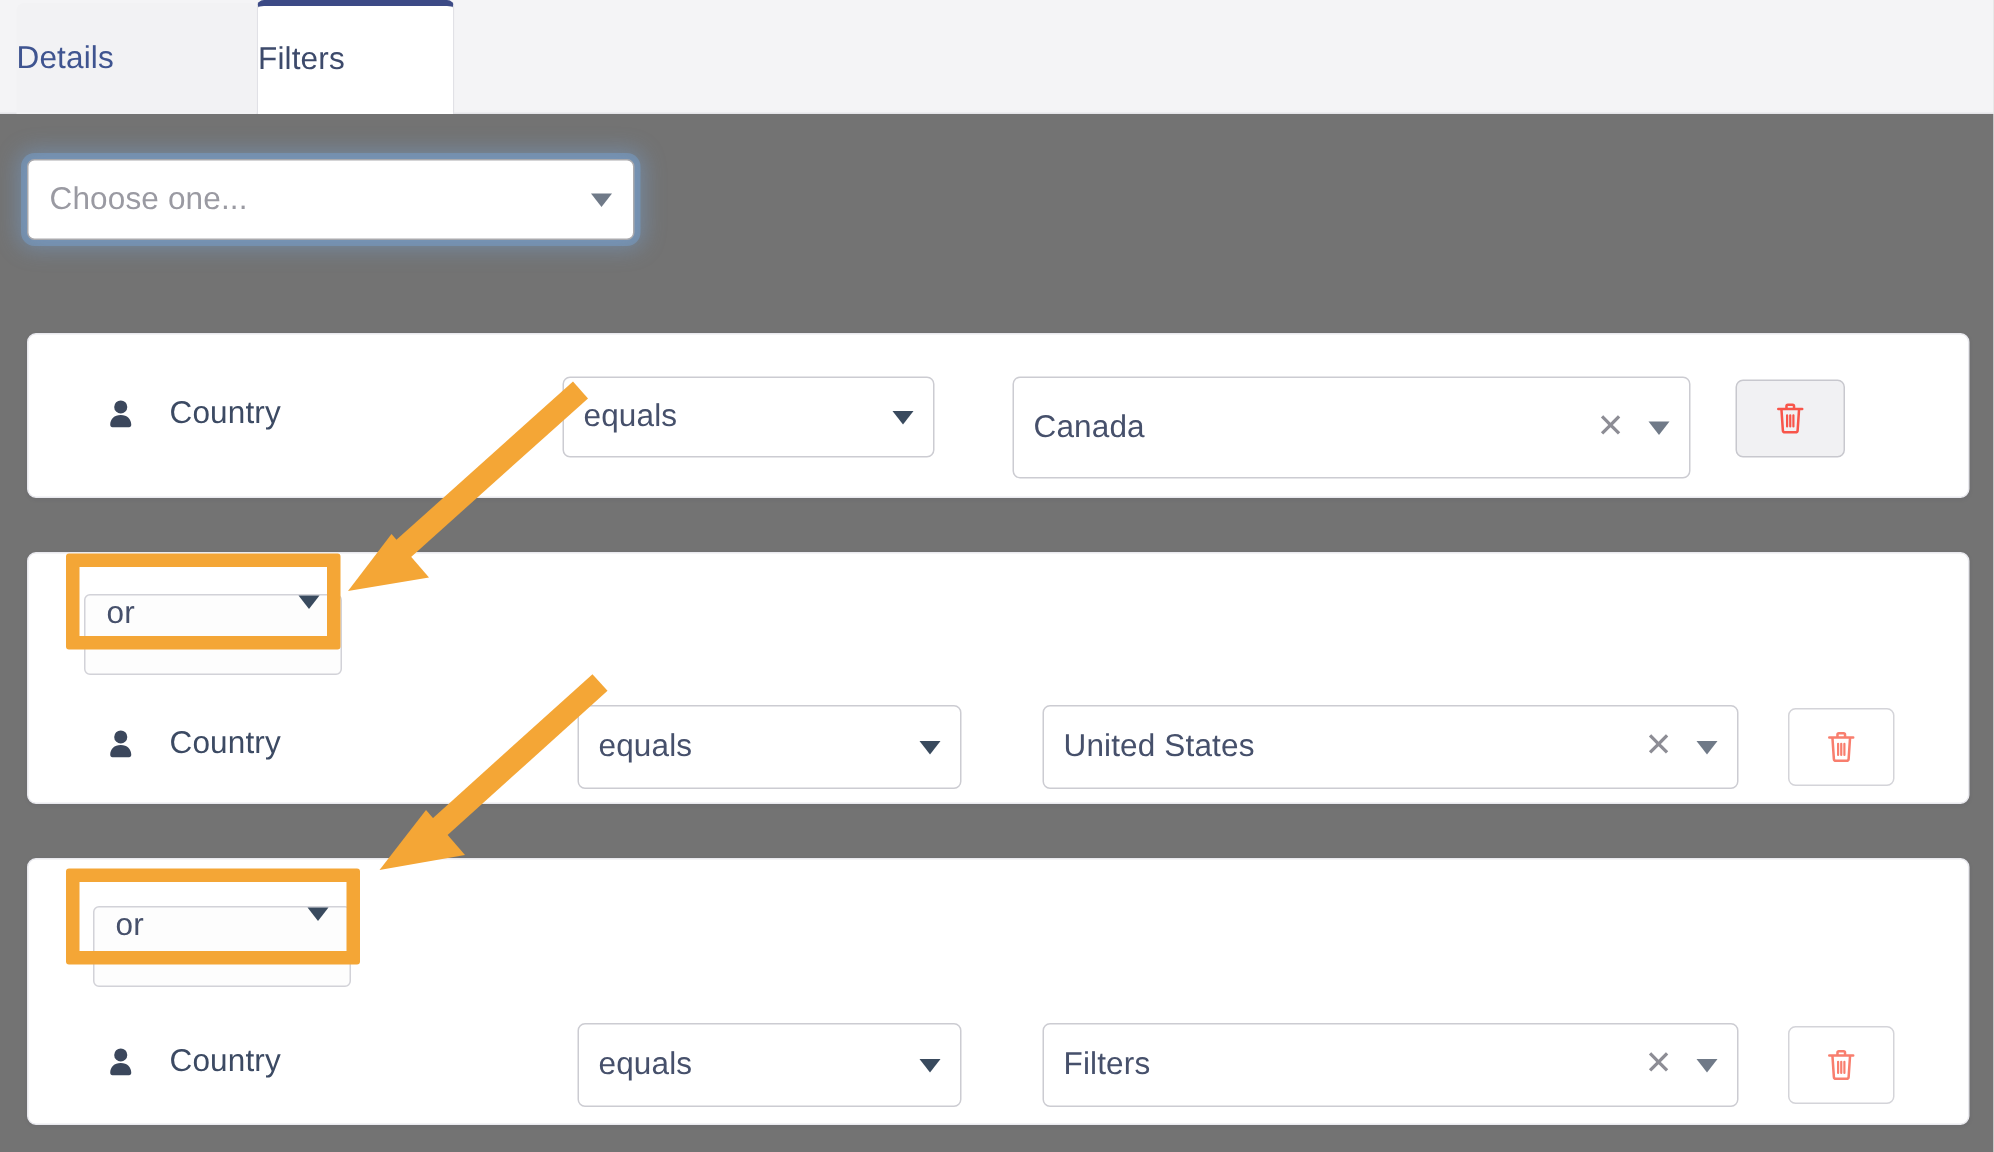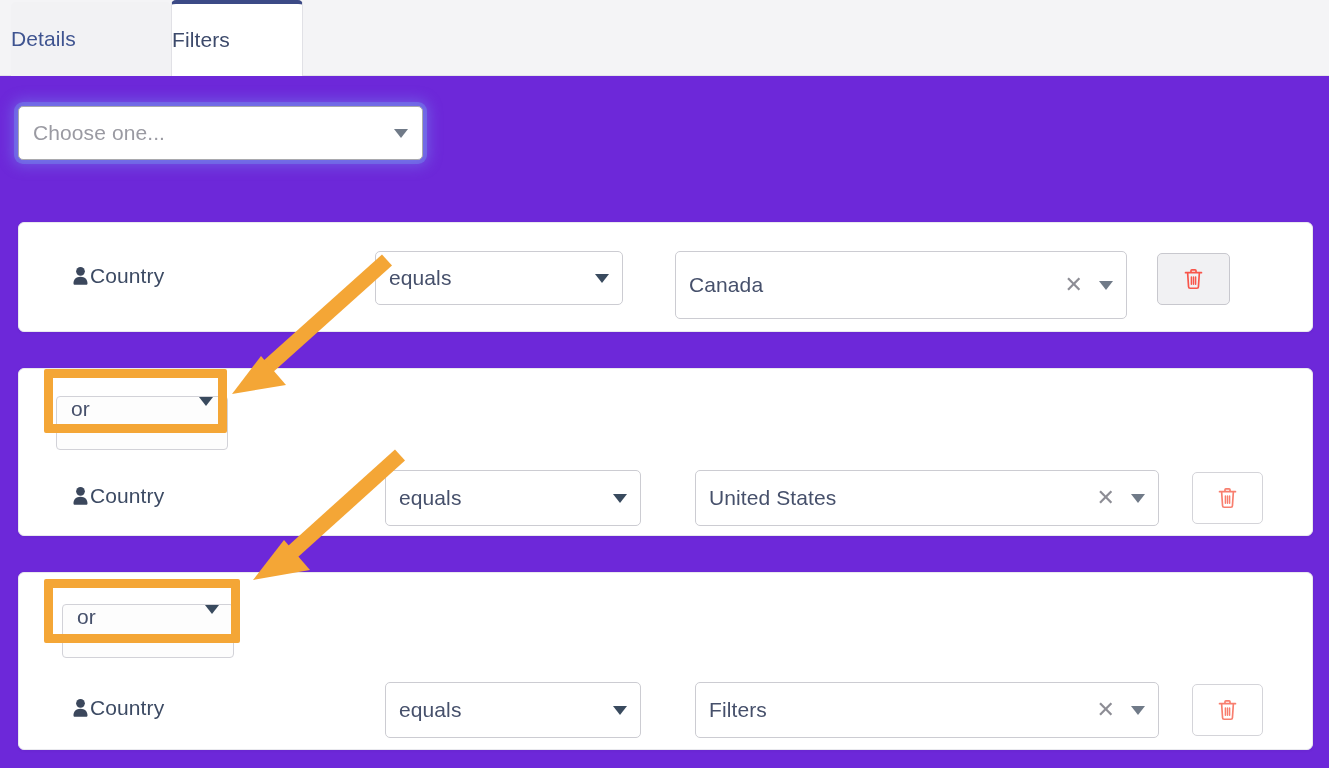--- a/index.html
+++ b/index.html
@@ -59,21 +59,21 @@
     top: 0;
     height: 76px;
   }
 
   
   .content {
     position: absolute;
     left: 0; top: 76px;
     width: 1329px;
     height: 692px;
-    background: #6d28d9;
+    background: #737373;
   }
 
   
   .choose-wrap {
     position: absolute;
     left: 18px;
     top: 30px;
     width: 405px;
     height: 54px;
   }
@@ -116,21 +116,21 @@
   }
   .card-1 { left: 18px; top: 146px; width: 1295px; height: 110px; }
   .card-2 { left: 18px; top: 292px; width: 1295px; height: 168px; }
   .card-3 { left: 18px; top: 496px; width: 1295px; height: 178px; }
 
   
   .field-label {
     position: absolute;
     display: flex;
     align-items: center;
-    gap: 1px;
+    gap: 24px;
   }
   .person-icon { width: 17px; height: 20px; flex: none; display: block; }
   .field-label-text {
     font-size: 21px;
     color: #3c4a63;
     letter-spacing: .1px;
   }
 
   
   .ctrl {

